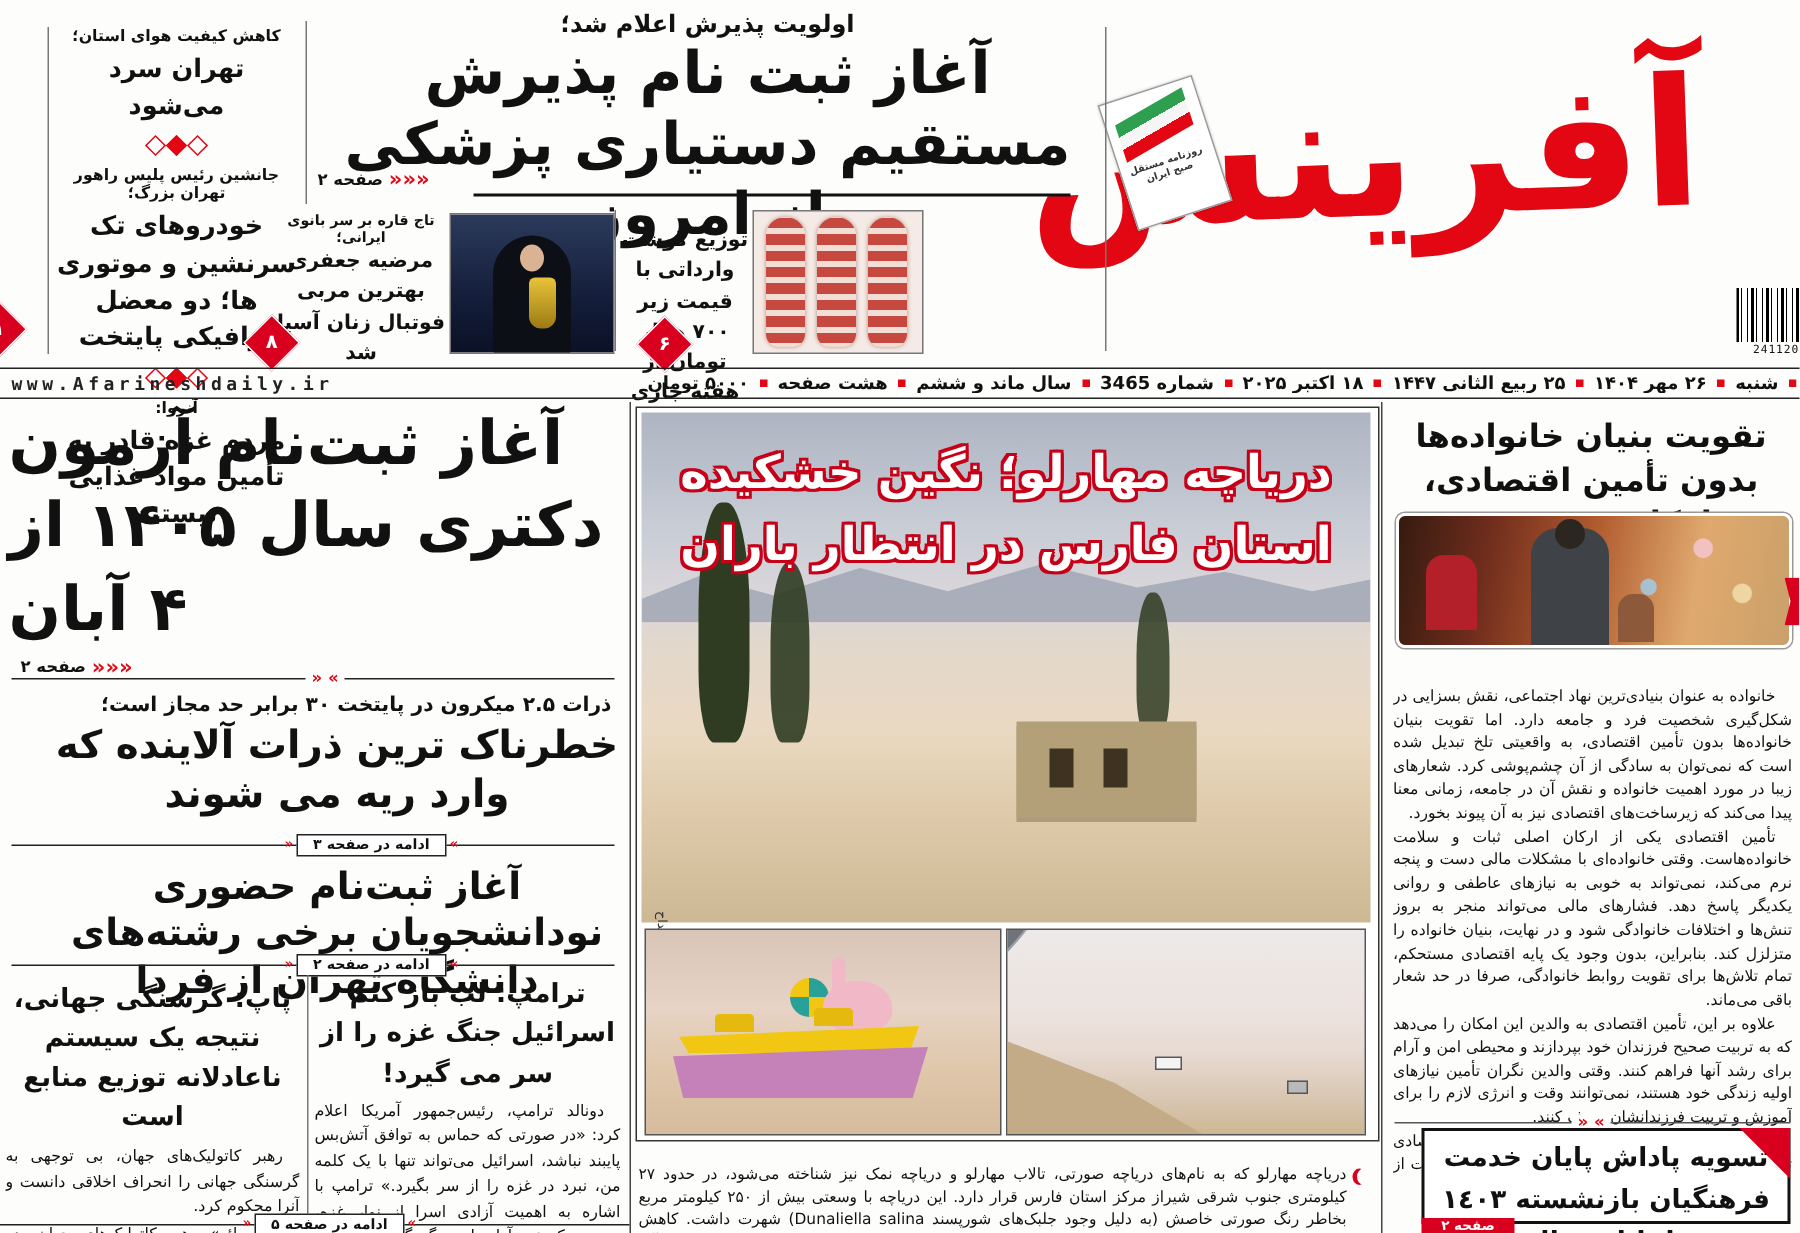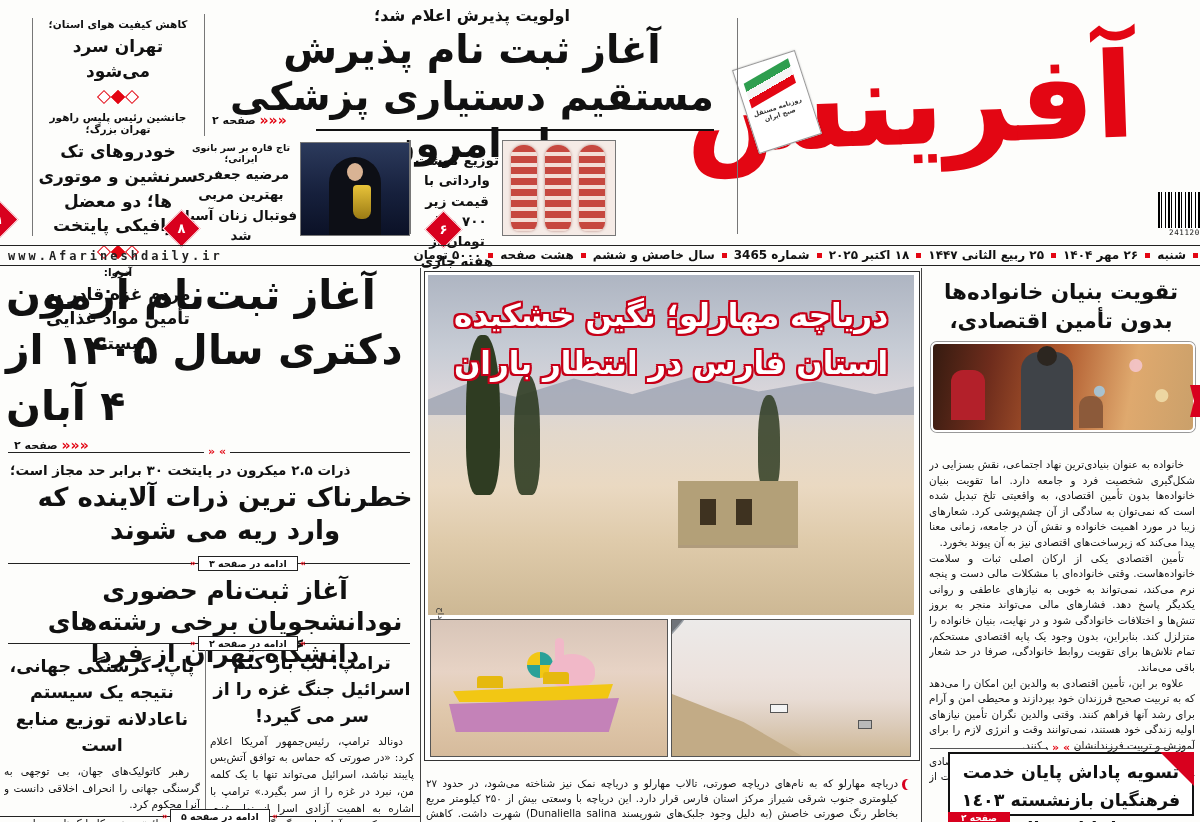--- a/index.html
+++ b/index.html
@@ -67,21 +67,21 @@
   
   .dateline{left:408px;top:248px;width:790px;display:flex;flex-direction:row;align-items:center;
     justify-content:flex-start;gap:7px;font-size:12px;font-weight:bold;white-space:nowrap;overflow:hidden;}
   .dateline .sq{width:5px;height:5px;background:#e30613;flex:none;}
   .site{left:8px;top:249px;font-size:12px;font-weight:bold;letter-spacing:3px;direction:ltr;
     font-family:"DejaVu Sans Mono","Liberation Mono",monospace;color:#222;}
 
   
   .dr-title{left:6px;top:268px;width:404px;font-size:41px;font-weight:900;line-height:1.35;
     text-align:left;letter-spacing:-1px;}
-  .kick{font-size:13.5px;font-weight:bold;text-align:left;}
+  .kick{font-size:13.5px;font-weight:bold;text-align:right;}
   .h2a{font-size:26px;font-weight:900;line-height:1.25;text-align:center;letter-spacing:-.5px;margin-left:16px;}
   .tagbox{position:absolute;border:1px solid #222;background:#fff;font-size:9.5px;font-weight:bold;
     padding:1px 10px;white-space:nowrap;}
   .tagbox::before,.tagbox::after{color:#e30613;font-size:9px;font-weight:900;}
   .tagbox::before{content:"»";position:absolute;right:-9px;top:1px;}
   .tagbox::after{content:"«";position:absolute;left:-9px;top:1px;}
   .orn{position:absolute;background:#fdfdfb;color:#e30613;font-size:11px;font-weight:900;
     padding:0 4px;line-height:10px;top:-5px;}
 
   .story-h{font-size:17.5px;font-weight:700;line-height:1.5;text-align:center;}
@@ -235,21 +235,21 @@
       <span>شنبه</span>
     <span class="sq"></span>
       <span>۲۶ مهر ۱۴۰۴</span>
     <span class="sq"></span>
       <span>۲۵ ربیع الثانی ۱۴۴۷</span>
     <span class="sq"></span>
       <span>۱۸ اکتبر ۲۰۲۵</span>
     <span class="sq"></span>
       <span>شماره 3465</span>
     <span class="sq"></span>
-      <span>سال خاصش و ششم</span>
+      <span>سال ماند و ششم</span>
     <span class="sq"></span>
       <span>هشت صفحه</span>
     <span class="sq"></span>
       <span>۵۰۰۰ تومان</span>
   </div>
   <div class="abs site">www.Afarineshdaily.ir</div>
 
   <div class="rule-v" style="left:420px;top:268px;height:554px;"></div>
   <div class="rule-v" style="left:921px;top:268px;height:554px;"></div>
 

